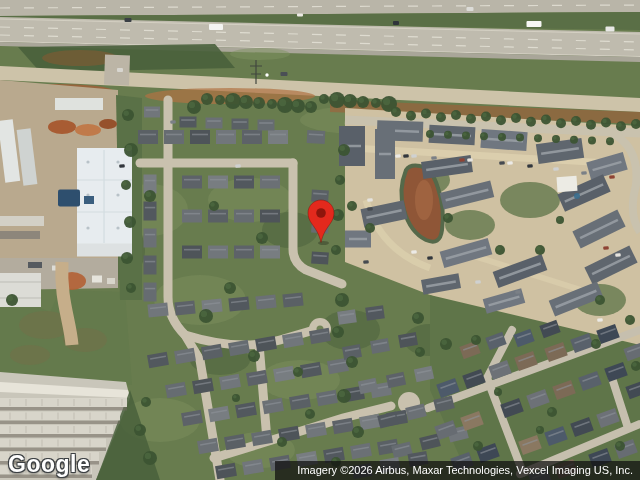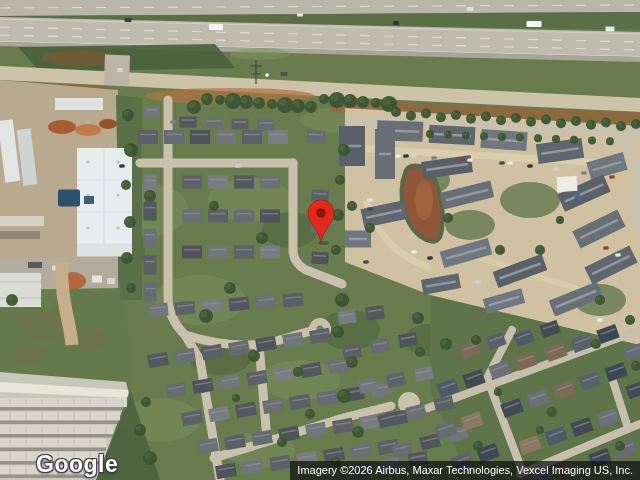--- a/index.html
+++ b/index.html
@@ -2,23 +2,23 @@
 <html><head>
 <meta charset="utf-8">
 <style>
   html,body{margin:0;padding:0;background:#222;}
   .stage{position:relative;width:640px;height:480px;overflow:hidden;
          font-family:"Liberation Sans",sans-serif;background:#687C4E;cursor:grab;}
   .stage svg{position:absolute;left:0;top:0;display:block;}
   .google-logo{position:absolute;left:8px;bottom:4px;z-index:5;
     color:#fff;font-size:23px;font-weight:bold;letter-spacing:.5px;line-height:1;
     text-shadow:-1px -1px 0 #3c4043,1px -1px 0 #3c4043,-1px 1px 0 #3c4043,1px 1px 0 #3c4043,0 2px 3px rgba(0,0,0,.45);
-    user-select:none;cursor:pointer;margin-left:28px;}
+    user-select:none;cursor:pointer;}
   .attribution{position:absolute;right:0;bottom:0;z-index:5;height:19px;line-height:19px;
-    background:rgba(15,15,15,.72);color:#fff;font-size:11px;padding:0 7px 0 7px;white-space:nowrap;}
+    background:rgba(15,15,15,.72);color:#fff;font-size:11px;padding:0 7px 0 22px;white-space:nowrap;}
 </style>
 </head>
 <body>
 
 <div class="stage">
   <svg id="map-svg" width="640" height="480" viewBox="0 0 640 480">
     <g id="g-terrain">
         <rect x="0" y="0" width="640" height="480" fill="#687C4E" opacity="1" rx="0" transform="rotate(0 320 240)"></rect>
         <ellipse cx="150" cy="210" rx="38" ry="26" fill="#7E9160" opacity="0.45" transform="rotate(0 150 210)"></ellipse>
         <ellipse cx="250" cy="200" rx="42" ry="22" fill="#7E9160" opacity="0.45" transform="rotate(0 250 200)"></ellipse>

